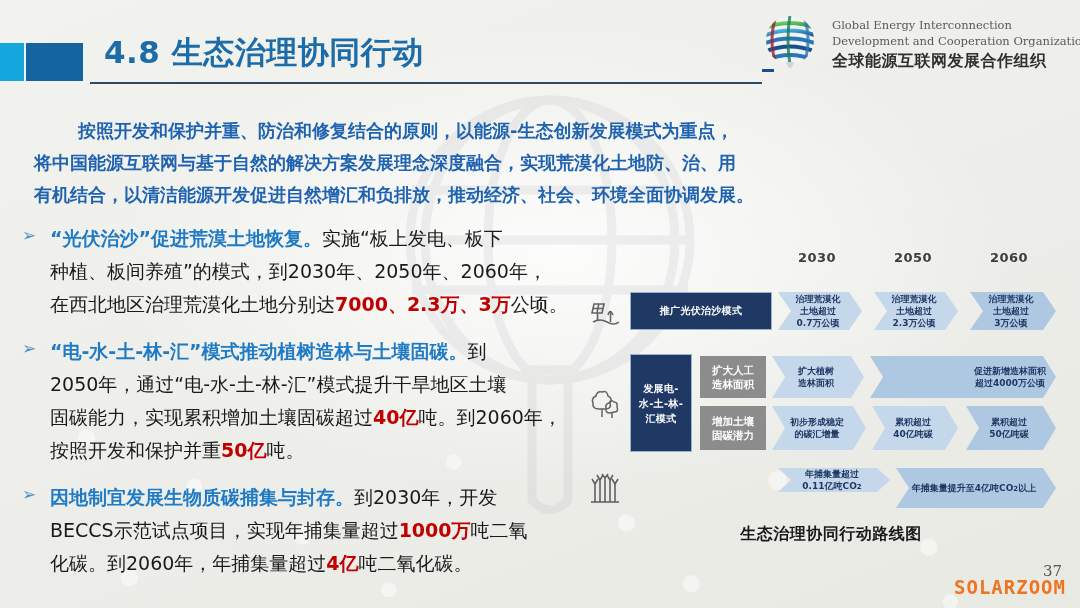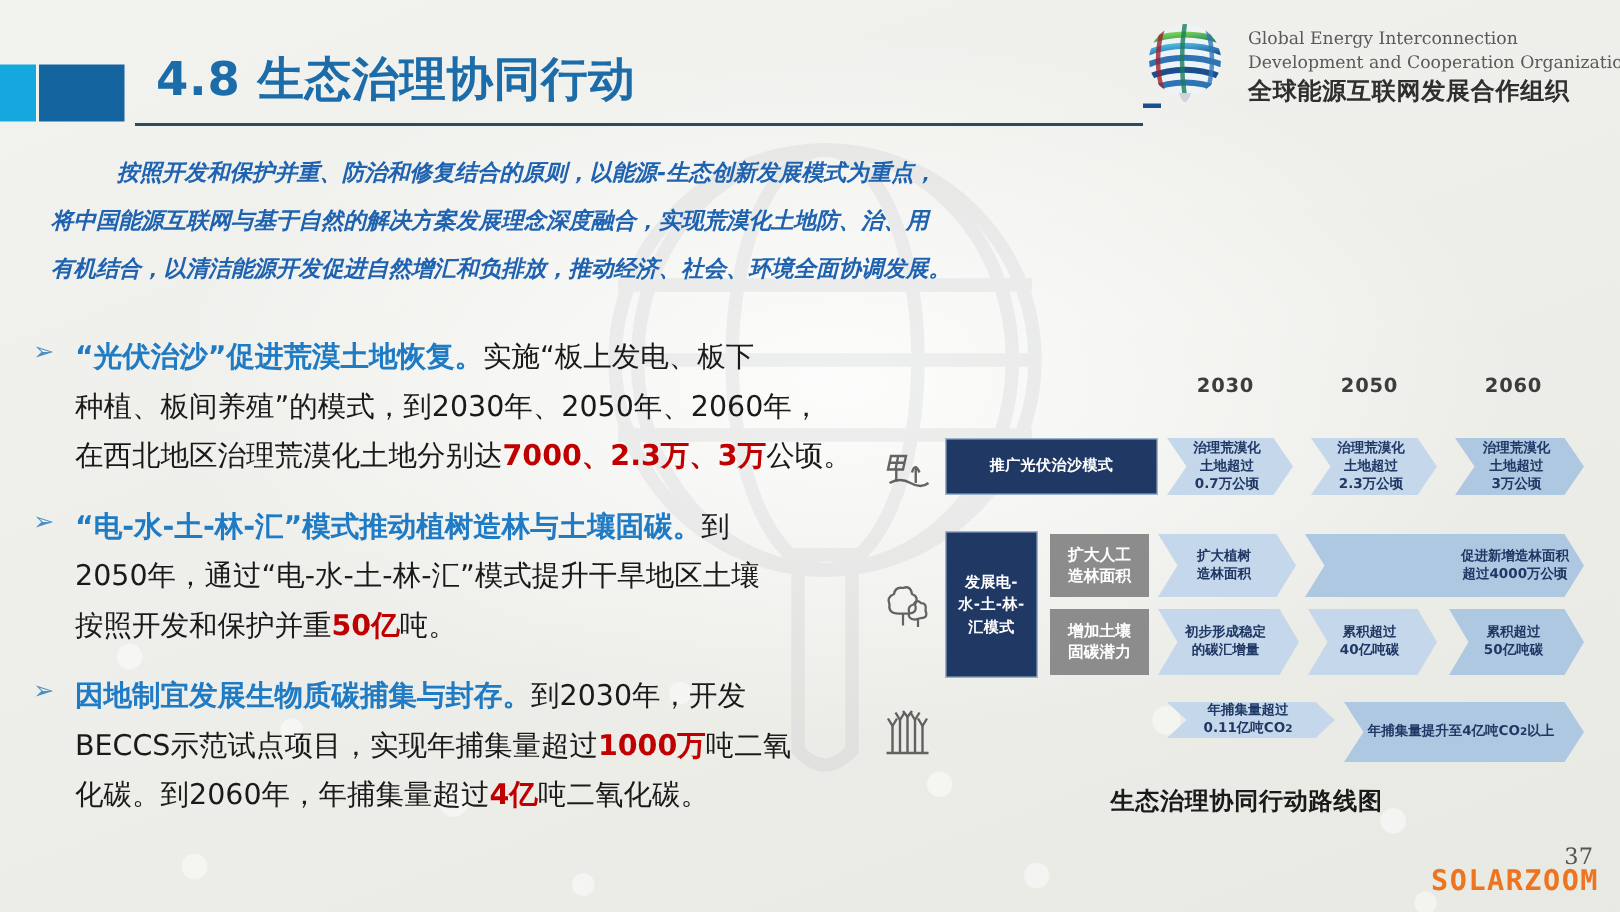--- a/index.html
+++ b/index.html
@@ -77,28 +77,27 @@
   #logo-text-en2 { top: 22px; }
   #logo-text-cn {
     position: absolute; left: 70px; top: 39px;
     font-size: 16px; font-weight: bold; color: #2f2f2f;
     letter-spacing: .5px; white-space: nowrap;
   }
 
   
   #intro {
     position: absolute;
-    left: 34px; top: 99px;
+    left: 34px; top: 115px;
     width: 1016px;
-    font-size: 15px;
+    font-size: 18px;
     font-weight: bold;
     color: #1F63B0;
     line-height: 32px;
     text-align: justify;
-    font-style: italic;
   }
   #intro .ln { display: block; white-space: nowrap; }
   #intro .ln1 { text-indent: 44px; }
 
   
   #bullets { position: absolute; left: 18px; top: 222px; width: 600px; }
   .bullet { position: relative; margin-bottom: 14px; }
   .bullet-mark {
     position: absolute; left: 4px; top: 4px;
     width: 16px; height: 18px;
@@ -282,20 +281,21 @@
           <span class="ln"><span class="lead">“光伏治沙”促进荒漠土地恢复。</span><span>实施“板上发电、板下</span></span>
           <span class="ln"><span>种植、板间养殖”的模式，到2030年、2050年、2060年，</span></span>
           <span class="ln"><span>在西北地区治理荒漠化土地分别达</span><span class="hl">7000、2.3万、3万</span><span>公顷。</span></span>
         </div>
       </div>
       <div class="bullet">
         <span class="bullet-mark">➢</span>
         <div class="bullet-body">
           <span class="ln"><span class="lead">“电-水-土-林-汇”模式推动植树造林与土壤固碳。</span><span>到</span></span>
           <span class="ln"><span>2050年，通过“电-水-土-林-汇”模式提升干旱地区土壤</span></span>
+          <span class="ln"><span>固碳能力，实现累积增加土壤固碳超过</span><span class="hl">40亿</span><span>吨。到2060年，</span></span>
           <span class="ln"><span>按照开发和保护并重</span><span class="hl">50亿</span><span>吨。</span></span>
         </div>
       </div>
       <div class="bullet">
         <span class="bullet-mark">➢</span>
         <div class="bullet-body">
           <span class="ln"><span class="lead">因地制宜发展生物质碳捕集与封存。</span><span>到2030年，开发</span></span>
           <span class="ln"><span>BECCS示范试点项目，实现年捕集量超过</span><span class="hl">1000万</span><span>吨二氧</span></span>
           <span class="ln"><span>化碳。到2060年，年捕集量超过</span><span class="hl">4亿</span><span>吨二氧化碳。</span></span>
         </div>

